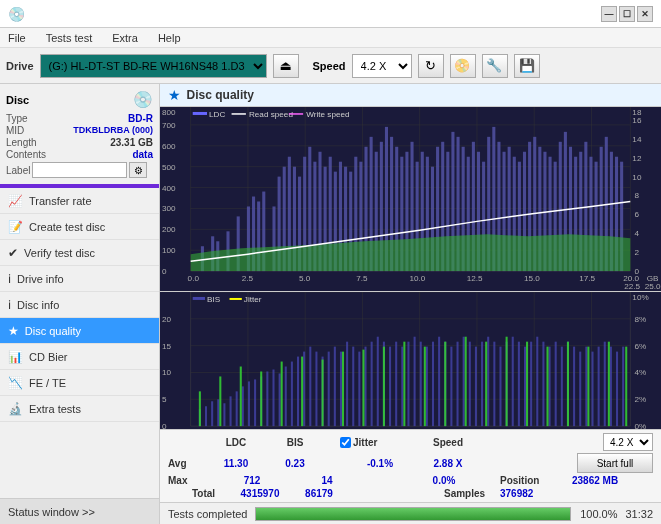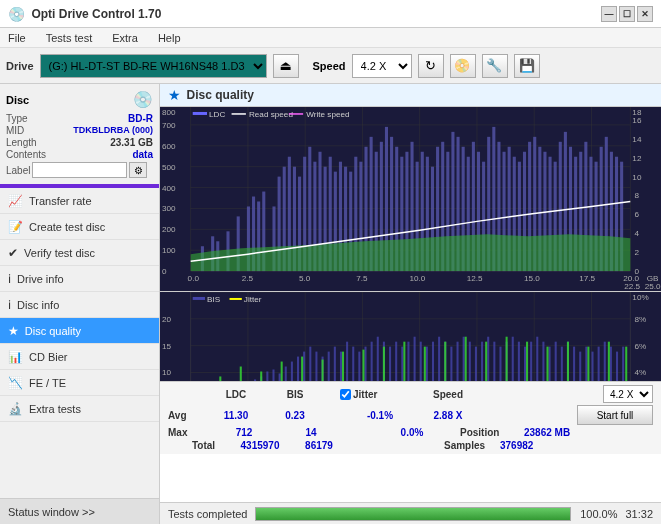--- a/index.html
+++ b/index.html
@@ -211,21 +211,20 @@
 
     
     .progress-section {
       height: 22px;
       background: #f0f0f0;
       border-top: 1px solid #ccc;
       display: flex;
       align-items: center;
       padding: 0 8px;
       gap: 8px;
-      margin-top: 48px;
     }
     .progress-label { font-size: 11px; color: #333; flex-shrink: 0; }
     .progress-bar-outer {
       flex: 1;
       height: 14px;
       border: 1px solid #aaa;
       background: white;
       overflow: hidden;
     }
     .progress-bar-inner {
@@ -234,21 +233,20 @@
     }
     .progress-pct { font-size: 11px; color: #333; flex-shrink: 0; min-width: 38px; text-align: right; }
     .progress-time { font-size: 11px; color: #333; flex-shrink: 0; }
   </style>
 </head>
 <body>
 
 <div class="title-bar">
   <div class="title-bar-left">
     <span class="title-bar-icon">💿</span>
-    <span>Opti Drive Control 1.70</span>
   </div>
   <div class="title-bar-controls">
     <div class="title-btn">—</div>
     <div class="title-btn">☐</div>
     <div class="title-btn">✕</div>
   </div>
 </div>
 
 <div class="menu-bar">
   <span class="menu-item">File</span>
@@ -687,21 +685,21 @@
         <span style="width:18px;"></span>
         <span style="width:80px; text-align:center; color:#0000cc; font-weight:bold;">-0.1%</span>
         <span style="width:56px; text-align:center; font-size:10px; font-weight:bold;">
           <span style="color:#0000cc;">2.88 X</span>
         </span>
         <span style="flex:1; display:flex; align-items:center; justify-content:flex-end;">
           <button class="start-btn">Start full</button>
         </span>
       </div>
 
-      <div style="display: flex; align-items: center; gap: 8px; font-size: 10px;">
+      <div style="display: flex; align-items: center; gap: 16px; font-size: 10px;">
         <span style="width:36px; font-weight:bold; color:#333;">Max</span>
         <span style="width:64px; text-align:center; color:#0000cc; font-weight:bold;">712</span>
         <span style="width:54px; text-align:center; color:#0000cc; font-weight:bold;">14</span>
         <span style="width:18px;"></span>
         <span style="width:80px; text-align:center; color:#0000cc; font-weight:bold;">0.0%</span>
         <span style="width:56px; font-size:10px; font-weight:bold; color:#333; text-align:left;">
           <span>Position</span>
         </span>
         <span style="flex:1; display:flex; align-items:center; justify-content:space-between; gap:3px;">
           <span style="color:#0000cc; font-weight:bold; font-size:10px;">23862 MB</span>

